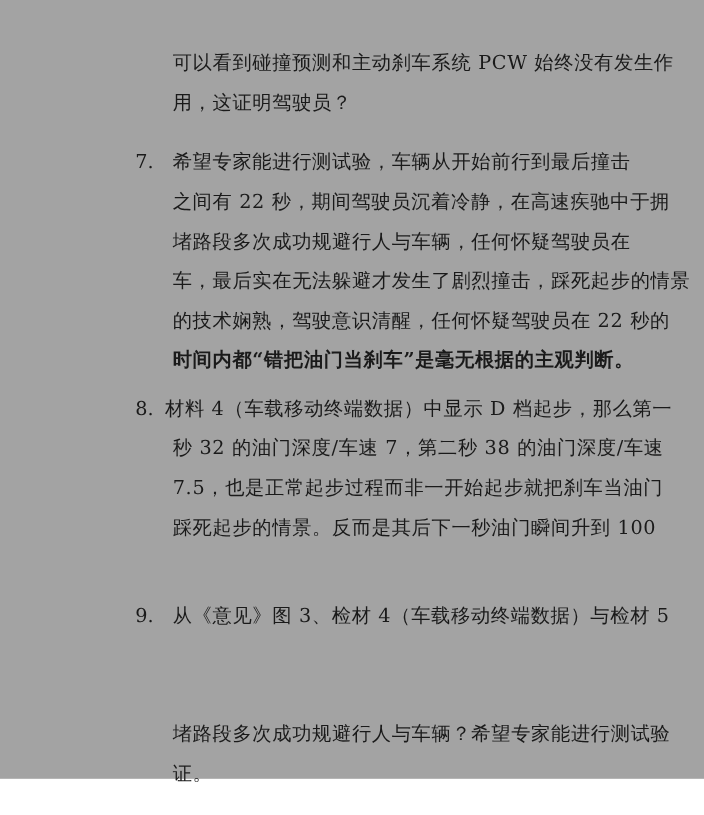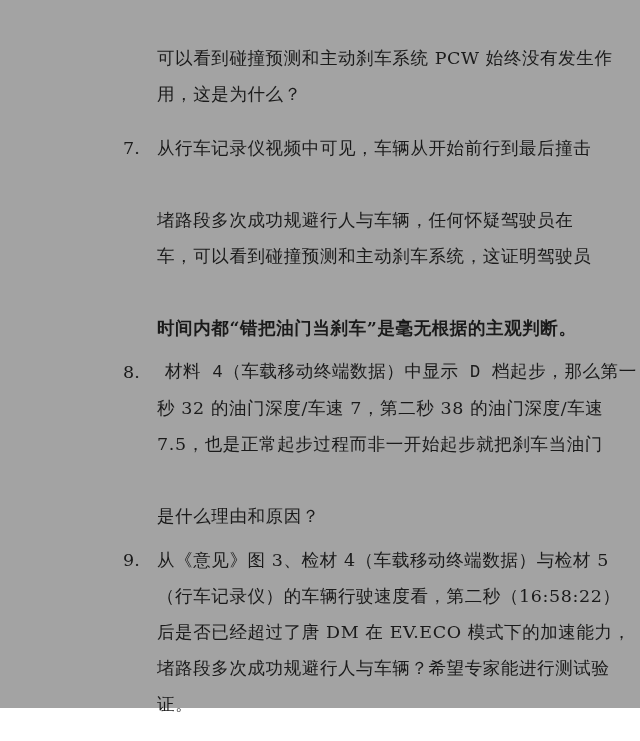--- a/index.html
+++ b/index.html
@@ -14,34 +14,34 @@
     font-size: 17.5px; line-height: 22px; letter-spacing: 0.6px;
   }
   .num { position: absolute; font-size: 17.5px; line-height: 22px; }
 </style>
 </head>
 <body>
 
 <div class="page">
 
   <div class="line" style="left:157px; top:47px;">可以看到碰撞预测和主动刹车系统 PCW 始终没有发生作</div>
-  <div class="line" style="left:157px; top:83px;">用，这是为什么？</div>
+  <div class="line" style="left:157px; top:83px;">用，这证明驾驶员？</div>
 
   <div class="num" style="left:123px; top:137px;">7.</div>
-  <div class="line" style="left:157px; top:137px;">从行车记录仪视频中可见，车辆从开始前行到最后撞击</div>
+  <div class="line" style="left:157px; top:137px;">希望专家能进行测试验，车辆从开始前行到最后撞击</div>
+  <div class="line" style="left:157px; top:173px;">之间有 22 秒，期间驾驶员沉着冷静，在高速疾驰中于拥</div>
   <div class="line" style="left:157px; top:209px;">堵路段多次成功规避行人与车辆，任何怀疑驾驶员在</div>
-  <div class="line" style="left:157px; top:245px;">车，可以看到碰撞预测和主动刹车系统，这证明驾驶员</div>
+  <div class="line" style="left:157px; top:245px;">车，最后实在无法躲避才发生了剧烈撞击，踩死起步的情景</div>
+  <div class="line" style="left:157px; top:281px;">的技术娴熟，驾驶意识清醒，任何怀疑驾驶员在 22 秒的</div>
   <div class="line" style="left:157px; top:317px;font-weight:bold;">时间内都“错把油门当刹车”是毫无根据的主观判断。</div>
 
   <div class="num" style="left:123px; top:361px;">8.</div>
-  <div class="line" style="left:165px; top:361px;font-family:Liberation Mono, monospace;">材料 4（车载移动终端数据）中显示 D 档起步，那么第一</div>
+  <div class="line" style="left:150px; top:361px;">材料 4（车载移动终端数据）中显示 D 档起步，那么第一</div>
   <div class="line" style="left:157px; top:397px;">秒 32 的油门深度/车速 7，第二秒 38 的油门深度/车速</div>
   <div class="line" style="left:157px; top:433px;">7.5，也是正常起步过程而非一开始起步就把刹车当油门</div>
-  <div class="line" style="left:157px; top:505px;">是什么理由和原因？</div>
+  <div class="line" style="left:157px; top:469px;">踩死起步的情景。反而是其后下一秒油门瞬间升到 100</div>
 
   <div class="num" style="left:123px; top:549px;">9.</div>
   <div class="line" style="left:157px; top:549px;text-align:right;">从《意见》图 3、检材 4（车载移动终端数据）与检材 5</div>
-  <div class="line" style="left:157px; top:585px;">（行车记录仪）的车辆行驶速度看，第二秒（16:58:22）</div>
-  <div class="line" style="left:157px; top:621px;">后是否已经超过了唐 DM 在 EV.ECO 模式下的加速能力，</div>
   <div class="line" style="left:157px; top:657px;">堵路段多次成功规避行人与车辆？希望专家能进行测试验</div>
   <div class="line" style="left:157px; top:693px;">证。</div>
 
 </div>
 
 </body></html>

